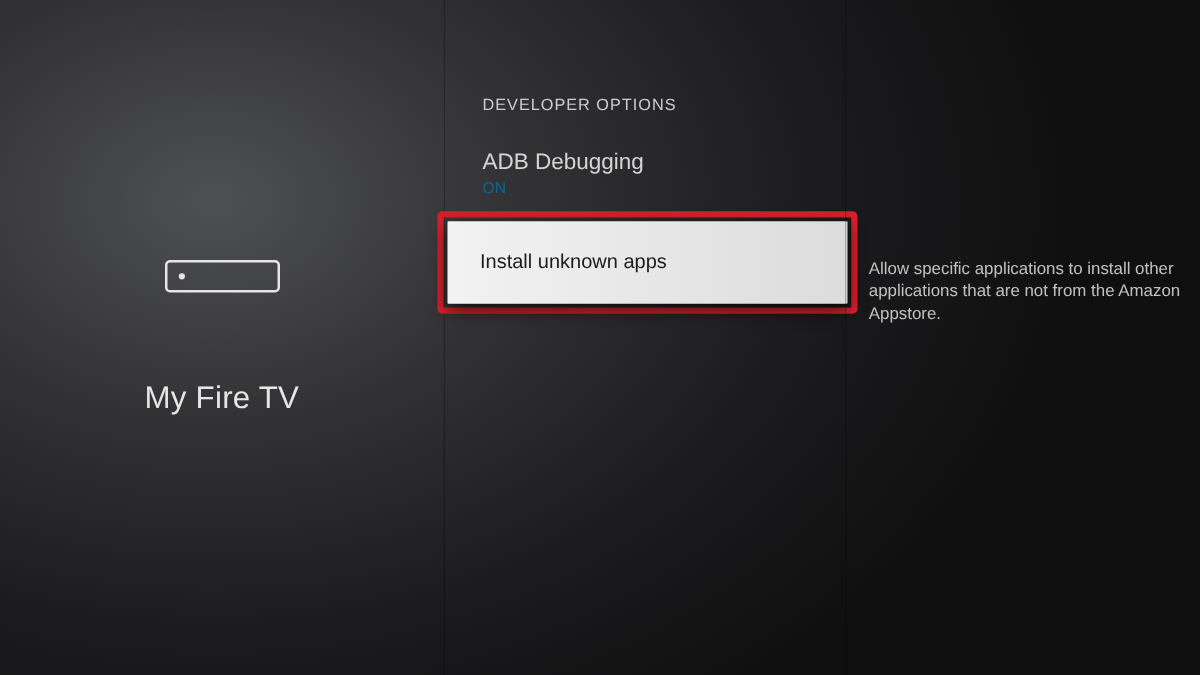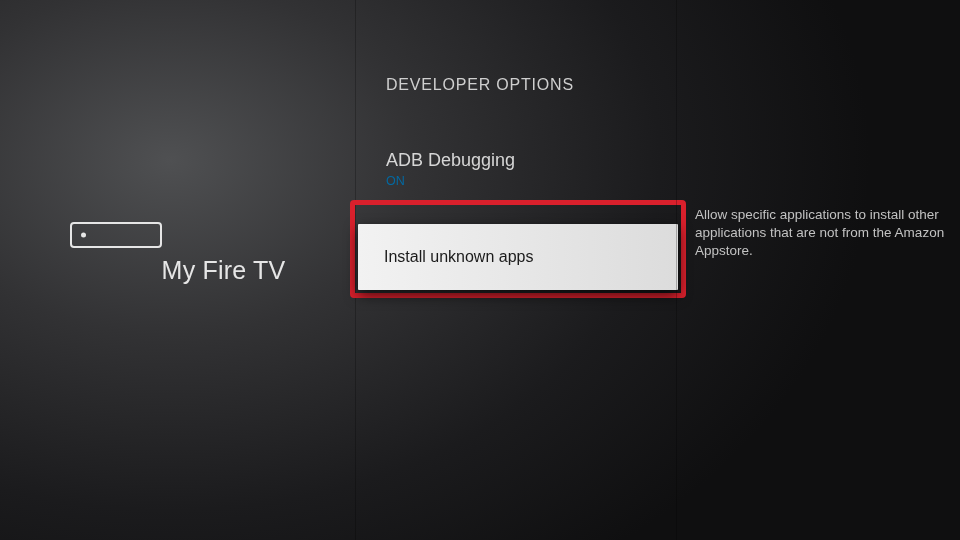--- a/index.html
+++ b/index.html
@@ -7,21 +7,21 @@
   body {
     background: radial-gradient(ellipse 700px 500px at 170px 160px, #4f5052 0%, #323234 35%, #1b1b1d 70%, #0f0f10 100%);
     color: #c9c9c9;
     position: relative;
   }
   .left-panel {
     position: absolute;
     left: 0; top: 0;
     width: 355px; height: 540px;
     display: flex;
-    flex-direction: row;
+    flex-direction: column;
     align-items: center;
     justify-content: center;
   }
   .firetv-icon {
     width: 92px; height: 26px;
     border: 2px solid #e6e6e6;
     border-radius: 4px;
     position: relative;
     margin-bottom: 70px;
   }
@@ -46,26 +46,26 @@
     width: 1px; height: 540px;
     background: rgba(0,0,0,0.25);
   }
   .mid-panel {
     position: absolute;
     left: 356px; top: 0;
     width: 320px; height: 540px;
     padding-top: 76px;
   }
   .section-header {
-    font-size: 16px;
+    font-size: 13px;
     letter-spacing: 0.8px;
     color: #cfcfcf;
     font-weight: 500;
     padding-left: 30px;
-    margin-bottom: 56px;
+    margin-bottom: 28px;
   }
   .menu-item {
     padding-left: 30px;
     padding-right: 20px;
     cursor: pointer;
   }
   .menu-item .title {
     font-size: 18px;
     color: #d6d6d6;
     font-weight: 400;
@@ -82,21 +82,20 @@
     border: 5px solid #d9202c;
     border-radius: 4px;
     padding: 3px;
   }
   .selected-item {
     background: linear-gradient(90deg, #f2f2f2 0%, #dcdcdc 100%);
     padding: 24px 24px 24px 26px;
     box-shadow: 0 5px 14px rgba(0,0,0,0.7);
     border-radius: 1px;
     cursor: pointer;
-    margin-top: 16px;
   }
   .selected-item .title {
     font-size: 16px;
     color: #1b1b1b;
     font-weight: 500;
   }
   .right-divider {
     position: absolute;
     left: 676px; top: 0;
     width: 1px; height: 540px;

